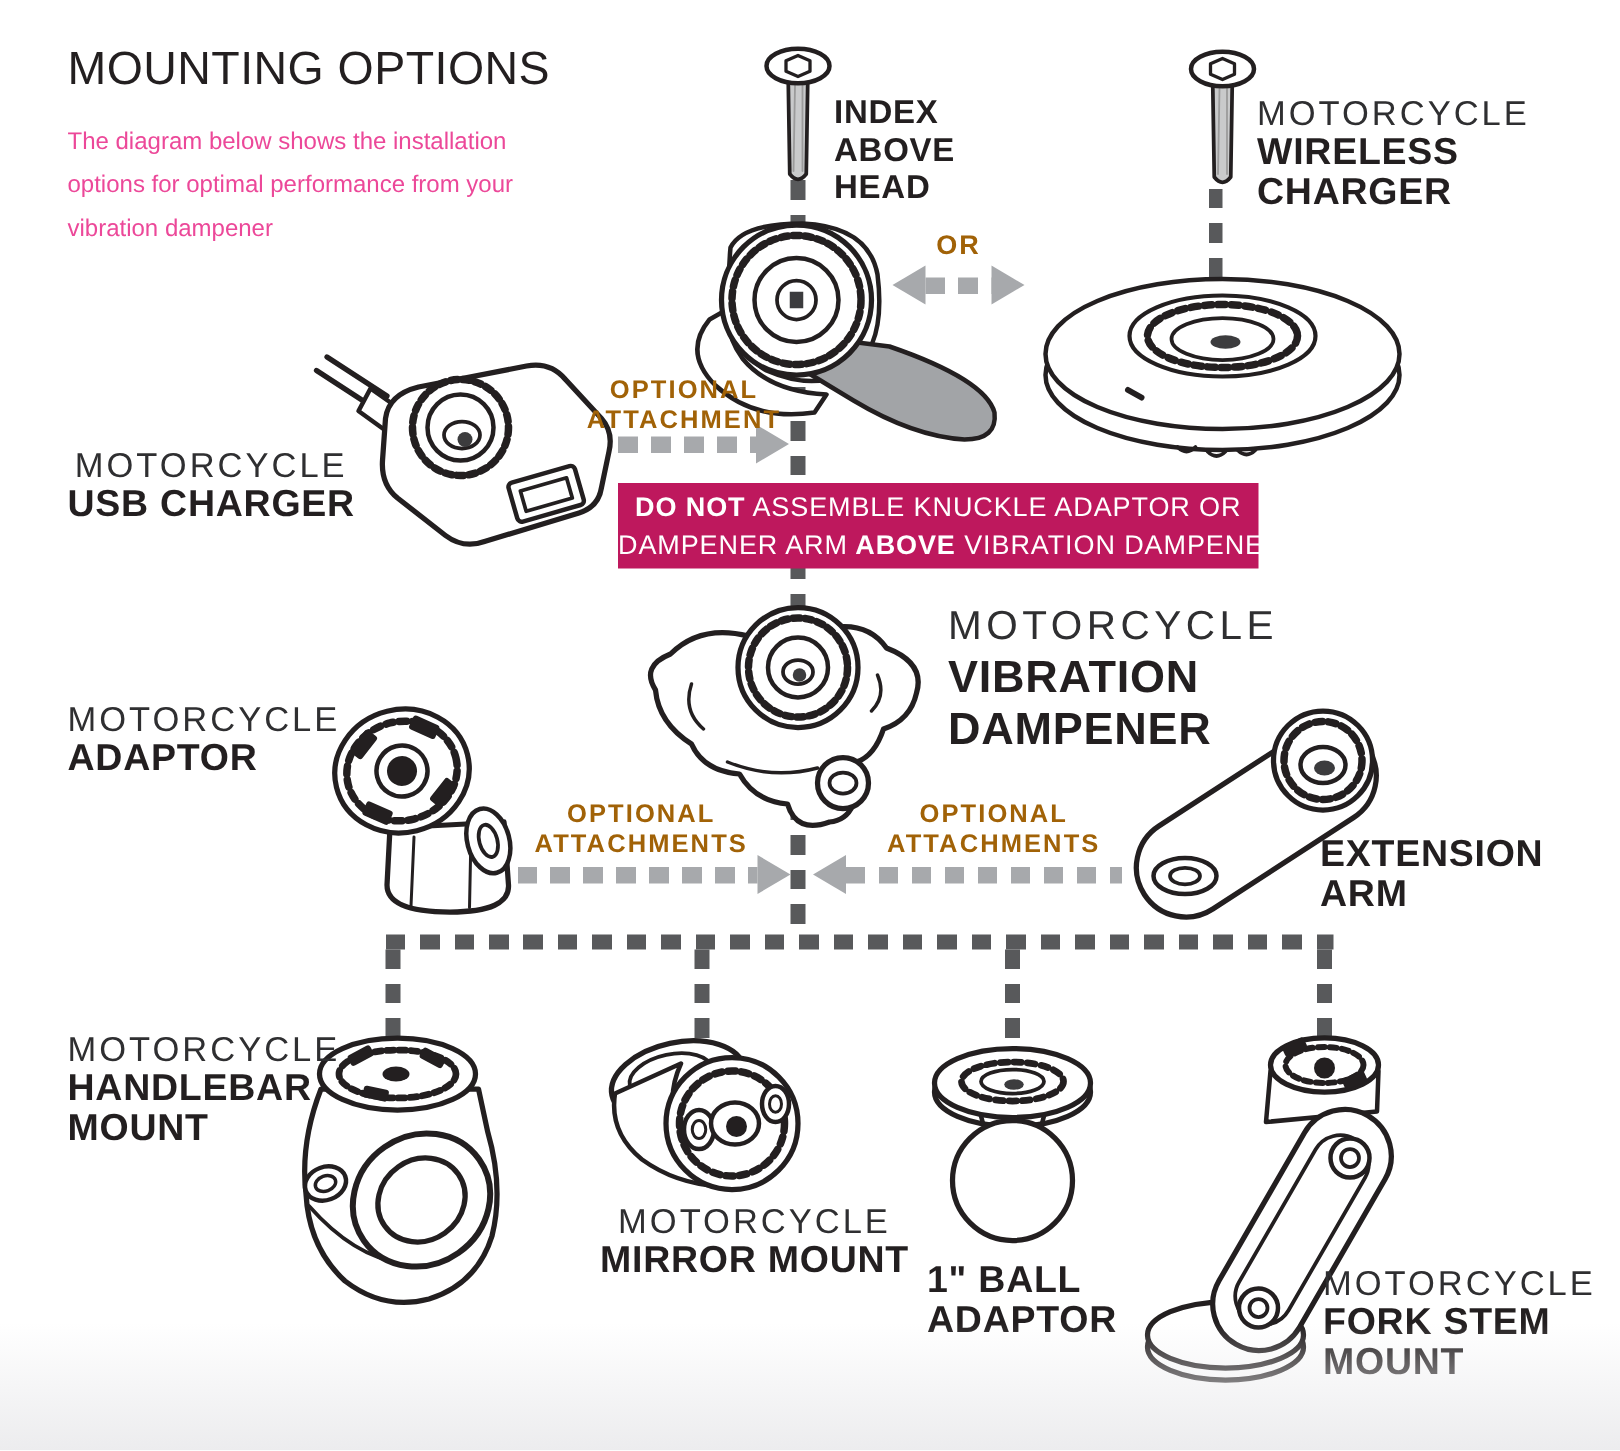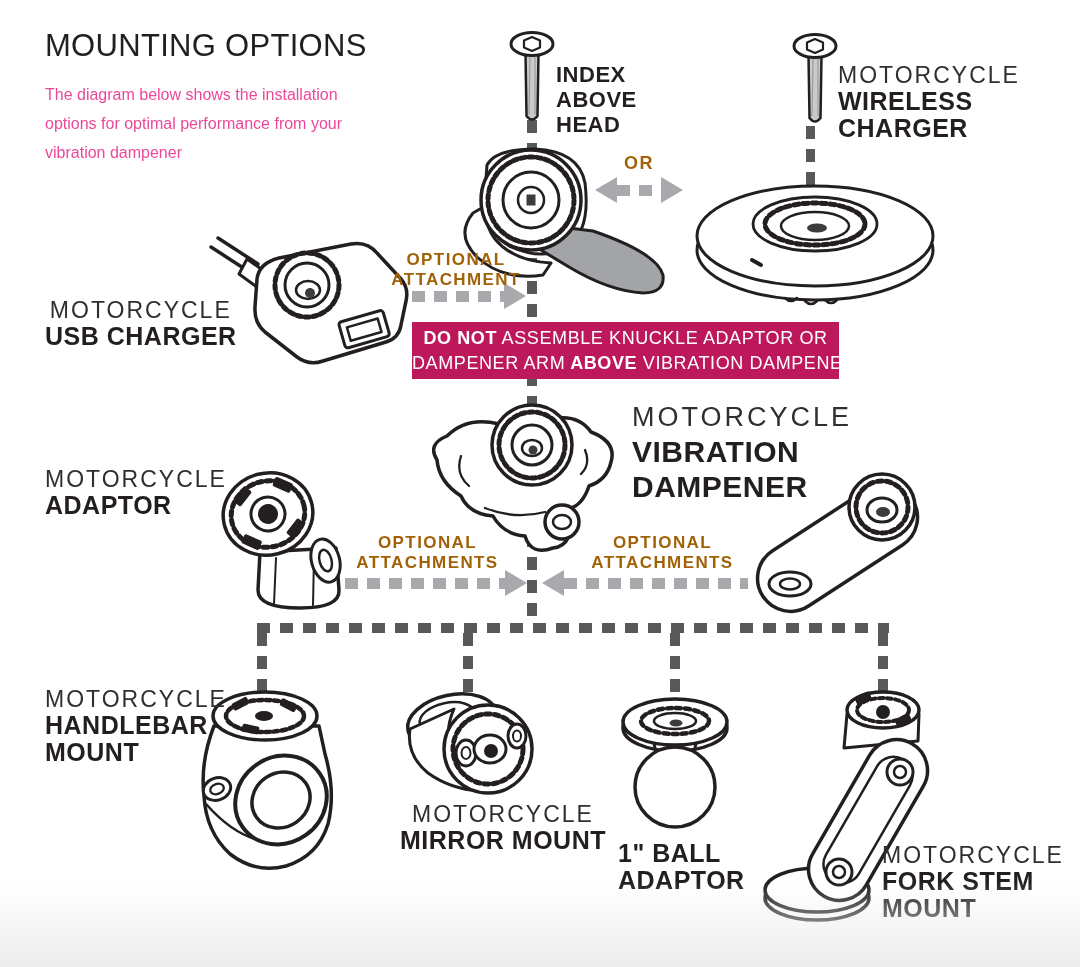--- a/index.html
+++ b/index.html
@@ -281,20 +281,24 @@
     <div class="ll">MOTORCYCLE</div>
     <div class="lb">VIBRATION</div>
     <div class="lb">DAMPENER</div>
   </div>
 
   <div class="plabel" style="left:45px;top:466px;">
     <div class="ll">MOTORCYCLE</div>
     <div class="lb">ADAPTOR</div>
   </div>
 
+  <div class="plabel" style="left:880px;top:556px;">
+    <div class="lb">EXTENSION</div>
+    <div class="lb">ARM</div>
+  </div>
 
   <div class="plabel" style="left:45px;top:686px;">
     <div class="ll">MOTORCYCLE</div>
     <div class="lb">HANDLEBAR</div>
     <div class="lb">MOUNT</div>
   </div>
 
   <div class="plabel" style="left:400px;top:801px;">
     <div class="ll">MOTORCYCLE</div>
     <div class="lb">MIRROR MOUNT</div>

